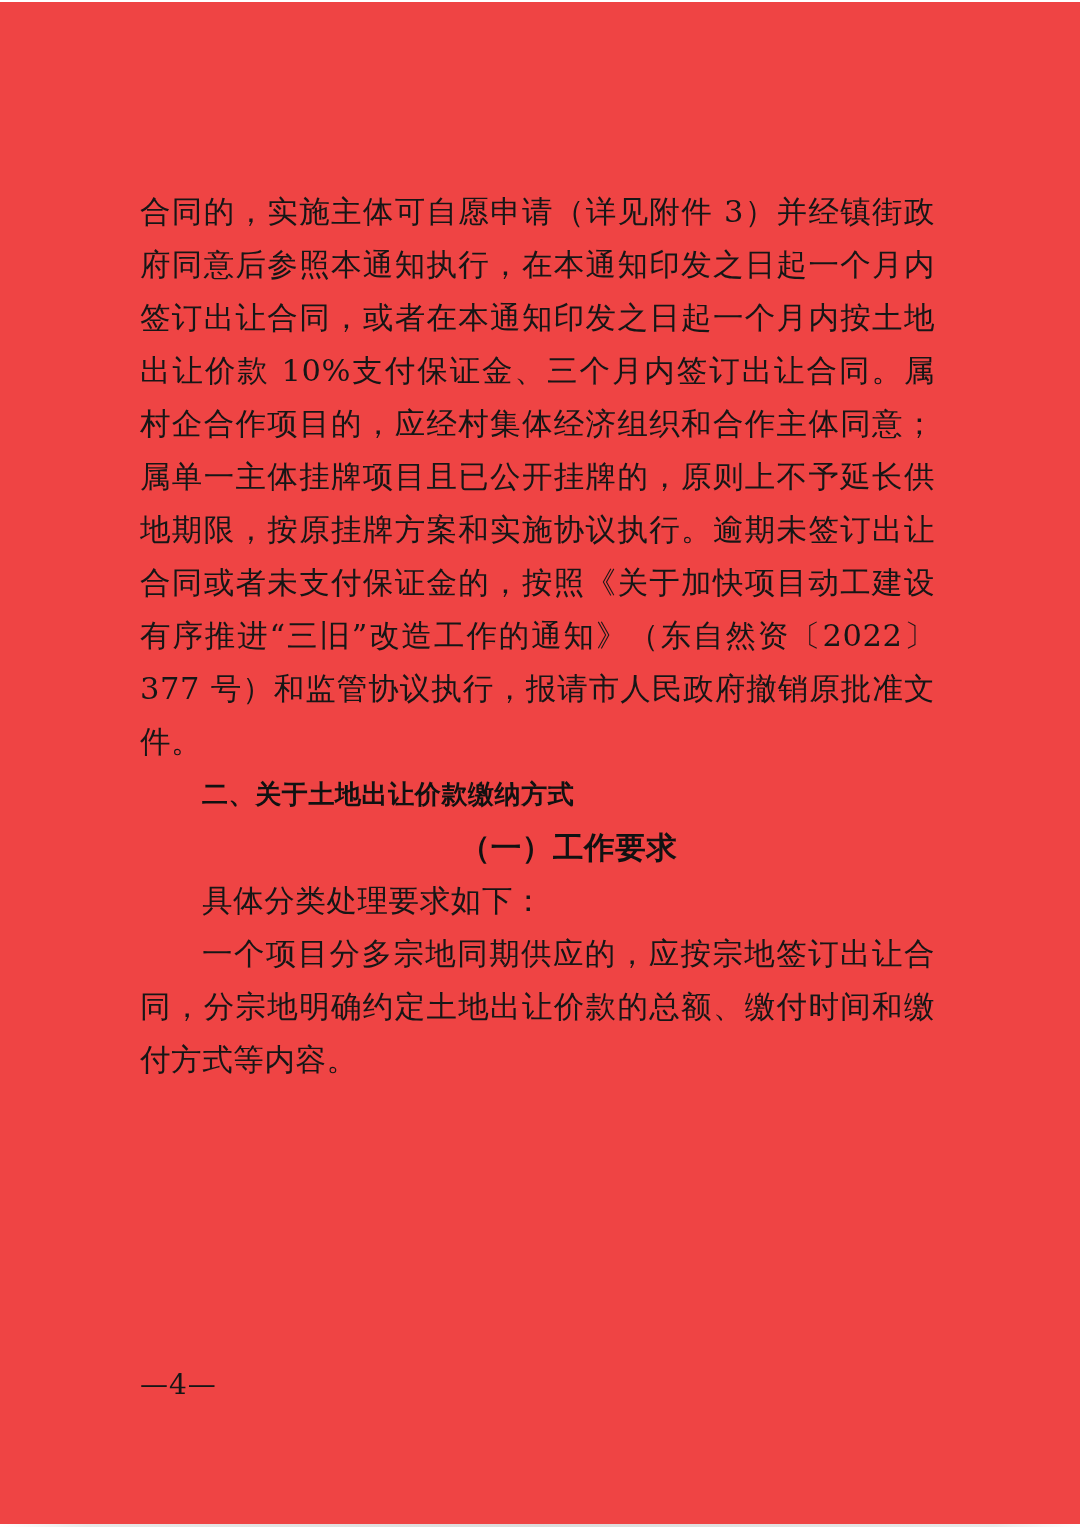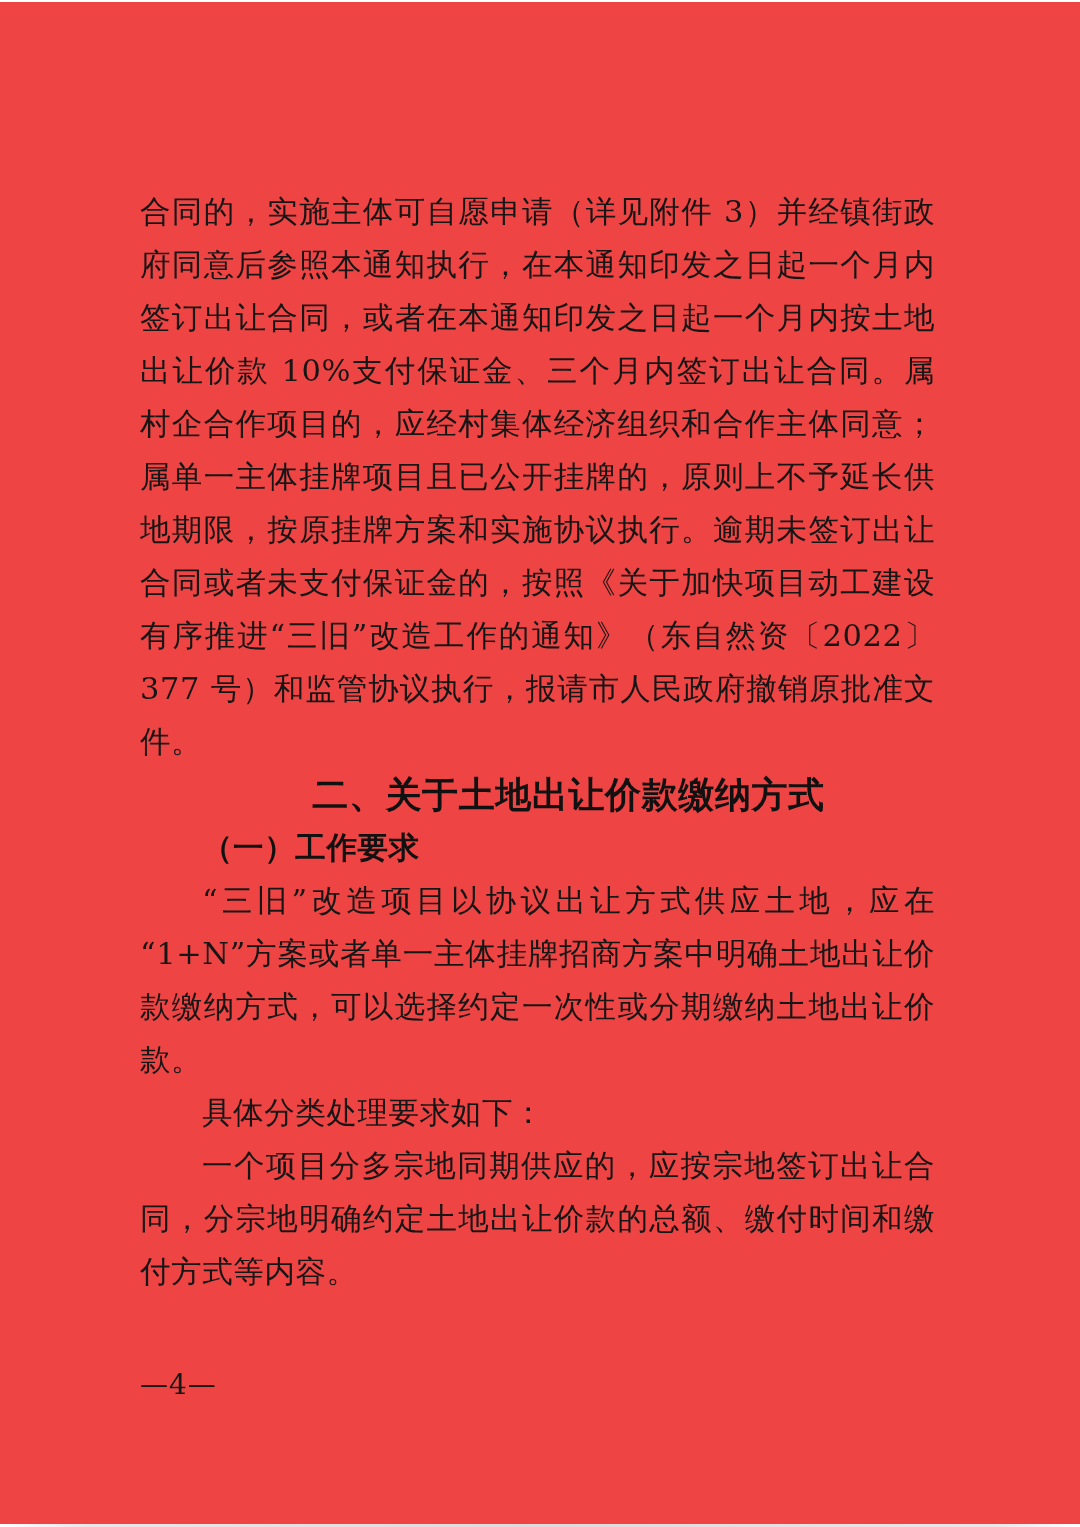--- a/index.html
+++ b/index.html
@@ -35,37 +35,37 @@
     text-align: justify;
     text-justify: inter-ideograph;
     margin: 0 0 0 0;
     color: #161616;
     font-family: "DejaVu Serif", serif;
   }
   .indent2 {
     text-indent: 62px;
   }
   .heading {
-    font-size: 36px;
+    font-size: 26px;
     line-height: 53px;
     letter-spacing: 0.6px;
     font-weight: bold;
     text-indent: 62px;
     margin: 0;
     color: #111;
-    text-align: center;
   }
   .subheading {
     font-size: 30.5px;
     line-height: 53px;
     letter-spacing: 0.6px;
     font-weight: bold;
     text-indent: 62px;
     margin: 0;
     color: #111;
+    text-align: center;
   }
   .mixed-bold b {
     font-weight: bold;
   }
   .footer {
     position: absolute;
     left: 140px;
     top: 1368px;
     width: 795px;
     font-size: 28px;
@@ -97,21 +97,20 @@
   <div class="top-edge"></div>
 
   <div class="content">
 
     <p class="para">合同的，实施主体可自愿申请（详见附件 3）并经镇街政府同意后参照本通知执行，在本通知印发之日起一个月内签订出让合同，或者在本通知印发之日起一个月内按土地出让价款 10%支付保证金、三个月内签订出让合同。属村企合作项目的，应经村集体经济组织和合作主体同意；属单一主体挂牌项目且已公开挂牌的，原则上不予延长供地期限，按原挂牌方案和实施协议执行。逾期未签订出让合同或者未支付保证金的，按照《关于加快项目动工建设 有序推进“三旧”改造工作的通知》（东自然资〔2022〕377 号）和监管协议执行，报请市人民政府撤销原批准文件。</p>
 
     <p class="heading">二、关于土地出让价款缴纳方式</p>
 
     <p class="subheading">（一）工作要求</p>
 
-    <p class="para indent2">“三旧”改造项目以协议出让方式供应土地，应在 “1+N”方案或者单一主体挂牌招商方案中明确土地出让价款缴纳方式，可以选择约定一次性或分期缴纳土地出让价款。</p>
 
     <p class="para indent2">具体分类处理要求如下：</p>
 
     <p class="para indent2">一个项目分多宗地同期供应的，应按宗地签订出让合同，分宗地明确约定土地出让价款的总额、缴付时间和缴付方式等内容。</p>
 
 
   </div>
 
   <div class="footer">—4—</div>
 

